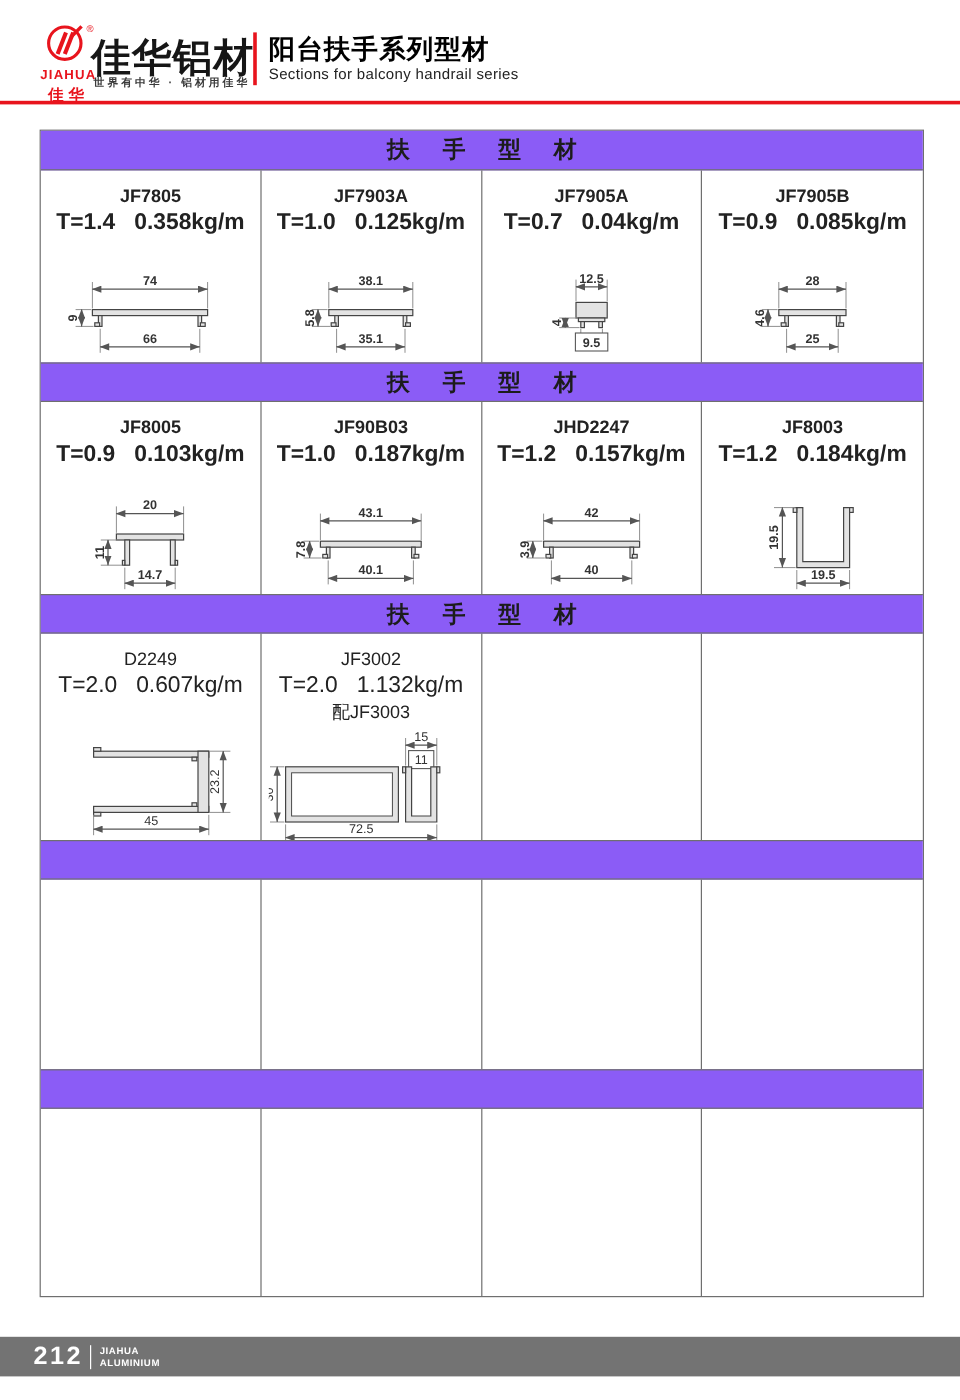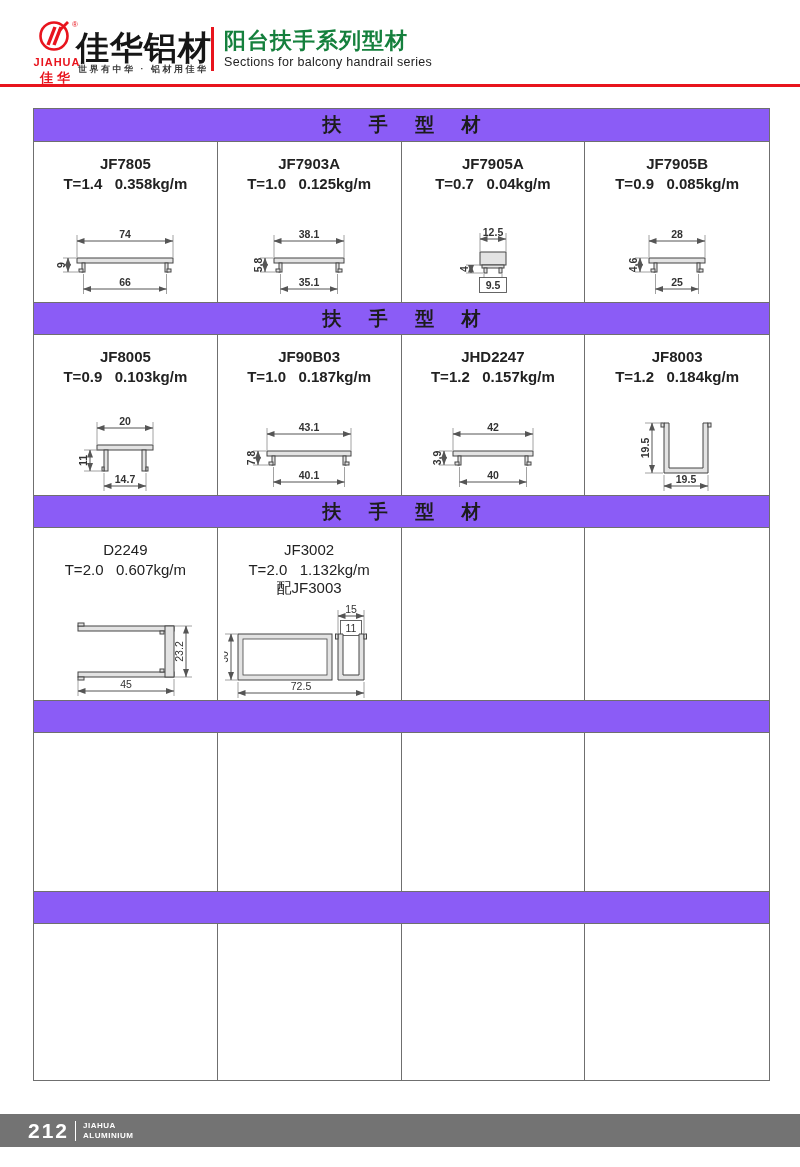--- a/index.html
+++ b/index.html
@@ -6,40 +6,40 @@
   .page{position:relative;width:800px;height:1167px;background:#fff;overflow:hidden;
         font-family:"Liberation Sans",sans-serif;}
 
   
   .logo{position:absolute;left:24px;top:18px;width:66px;text-align:center;}
   .logo-en{font-size:11px;font-weight:bold;color:#e8141d;letter-spacing:1px;margin-top:-2px;}
   .logo-cn{font-size:13px;font-weight:bold;color:#e8141d;letter-spacing:4px;margin-top:1px;}
   .brand{position:absolute;left:76px;top:26px;font-size:33px;font-weight:900;color:#161616;letter-spacing:1px;}
   .tagline{position:absolute;left:78px;top:63px;font-size:9px;font-weight:bold;color:#3a3a3a;letter-spacing:2.5px;}
   .vdiv{position:absolute;left:211px;top:27px;width:3px;height:44px;background:#e8141d;}
-  .series-cn{position:absolute;left:224px;top:26px;font-size:22px;font-weight:bold;color:#15803d;letter-spacing:1px;}
+  .series-cn{position:absolute;left:224px;top:26px;font-size:22px;font-weight:bold;color:#000000;letter-spacing:1px;}
   .series-en{position:absolute;left:224px;top:55px;font-size:12.5px;color:#222;letter-spacing:0.3px;}
   .rule{position:absolute;left:0;top:84px;width:800px;height:3px;background:#e8141d;}
 
   
   .tableBox{position:absolute;left:33px;top:108px;width:737px;border:1px solid #6f6f6f;box-sizing:border-box;}
   .band{box-sizing:border-box;height:33px;background:#8b5cf6;border-top:1px solid #6f6f6f;border-bottom:1px solid #6f6f6f;
         display:flex;align-items:center;justify-content:center;}
   .band:first-child{border-top:none;}
   .band span{font-size:19px;font-weight:bold;color:#1c1c1c;letter-spacing:11px;padding-left:11px;}
   .grid{display:grid;grid-template-columns:repeat(4,1fr);box-sizing:border-box;}
   .row1,.row2{height:160px;font-weight:bold;}
   .row3{height:172px;}
   .row4{height:158px;}
   .row5{height:156px;}
   .cell{border-right:1px solid #6f6f6f;display:flex;flex-direction:column;align-items:center;
         padding-top:13px;box-sizing:border-box;overflow:hidden;}
   .cell:last-child{border-right:none;}
   .code{font-size:15px;color:#222;}
-  .spec{font-size:15px;color:#222;white-space:pre;margin-top:3px;}
+  .spec{font-size:19px;color:#222;white-space:pre;margin-top:3px;}
   .extra{font-size:15px;color:#222;margin-top:1px;}
   .drawing{margin-top:auto;line-height:0;}
   .drawing svg text{font-family:"Liberation Sans",sans-serif;font-size:10.5px;fill:#333;}
   .dim{stroke:#555;stroke-width:1;}
   .ext{stroke:#8a8a8a;stroke-width:0.8;}
   .pf{fill:#e3e3e3;stroke:#444;stroke-width:1;}
 
   
   footer{position:absolute;left:0;top:1114px;width:800px;height:33px;background:#737373;
          display:flex;align-items:center;box-sizing:border-box;}

